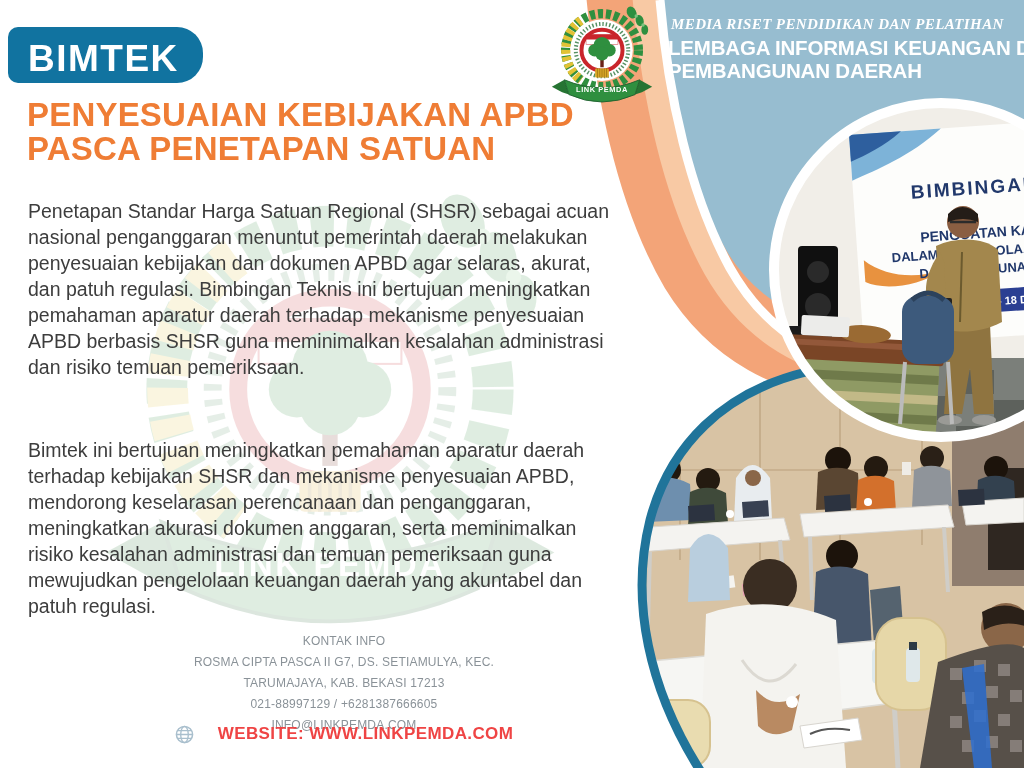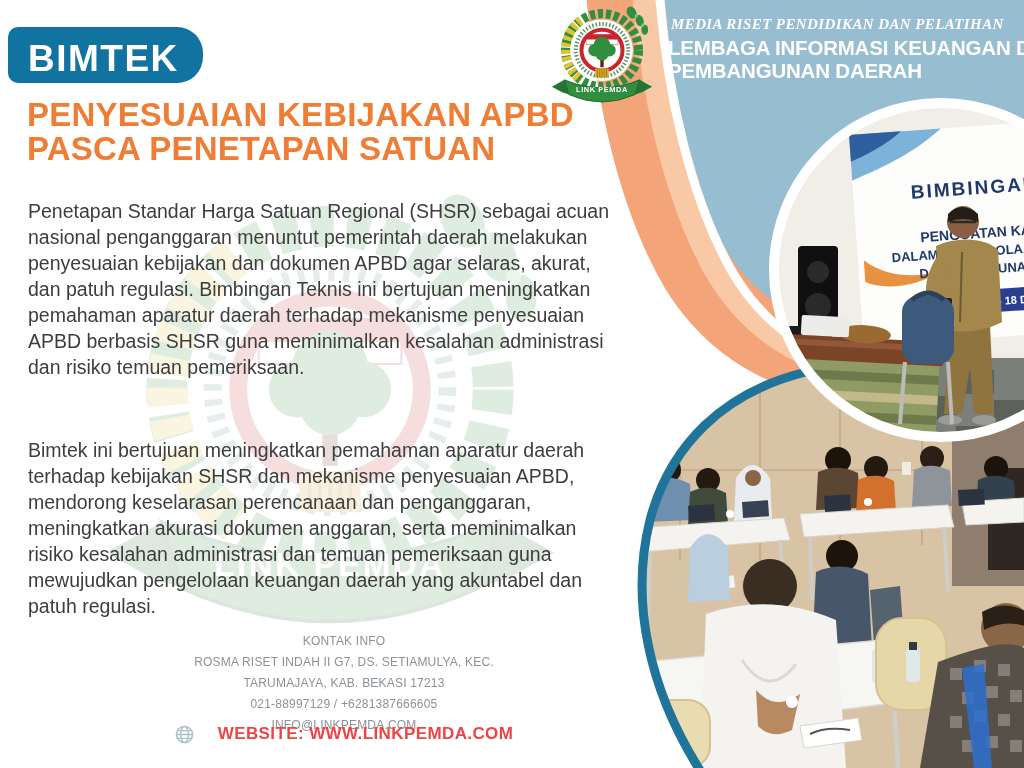--- a/index.html
+++ b/index.html
@@ -276,21 +276,21 @@
   <div class="abs title">
     <div>PENYESUAIAN KEBIJAKAN APBD</div>
     <div>PASCA PENETAPAN SATUAN</div>
   </div>
 
   <div class="abs para para1">Penetapan Standar Harga Satuan Regional (SHSR) sebagai acuan nasional penganggaran menuntut pemerintah daerah melakukan penyesuaian kebijakan dan dokumen APBD agar selaras, akurat, dan patuh regulasi. Bimbingan Teknis ini bertujuan meningkatkan pemahaman aparatur daerah terhadap mekanisme penyesuaian APBD berbasis SHSR guna meminimalkan kesalahan administrasi dan risiko temuan pemeriksaan.</div>
   <div class="abs para para2">Bimtek ini bertujuan meningkatkan pemahaman aparatur daerah terhadap kebijakan SHSR dan mekanisme penyesuaian APBD, mendorong keselarasan perencanaan dan penganggaran, meningkatkan akurasi dokumen anggaran, serta meminimalkan risiko kesalahan administrasi dan temuan pemeriksaan guna mewujudkan pengelolaan keuangan daerah yang akuntabel dan patuh regulasi.</div>
 
   <div class="abs contact">
     <div>KONTAK INFO</div>
-    <div>ROSMA RISET INDAH II G7, DS. SETIAMULYA, KEC.</div>
+    <div>ROSMA CIPTA PASCA II G7, DS. SETIAMULYA, KEC.</div>
     <div>TARUMAJAYA, KAB. BEKASI 17213</div>
     <div>021-88997129 / +6281387666605</div>
     <div>INFO@LINKPEMDA.COM</div>
   </div>
 
   <div class="abs website">
     <svg width="19" height="19" viewBox="0 0 20 20">
       <circle cx="10" cy="10" r="8.5" fill="none" stroke="#a9bfcd" stroke-width="1.6"></circle>
       <ellipse cx="10" cy="10" rx="4" ry="8.5" fill="none" stroke="#a9bfcd" stroke-width="1.4"></ellipse>
       <path d="M1.5,10 H18.5 M2.5,6 H17.5 M2.5,14 H17.5" stroke="#a9bfcd" stroke-width="1.4" fill="none"></path>

